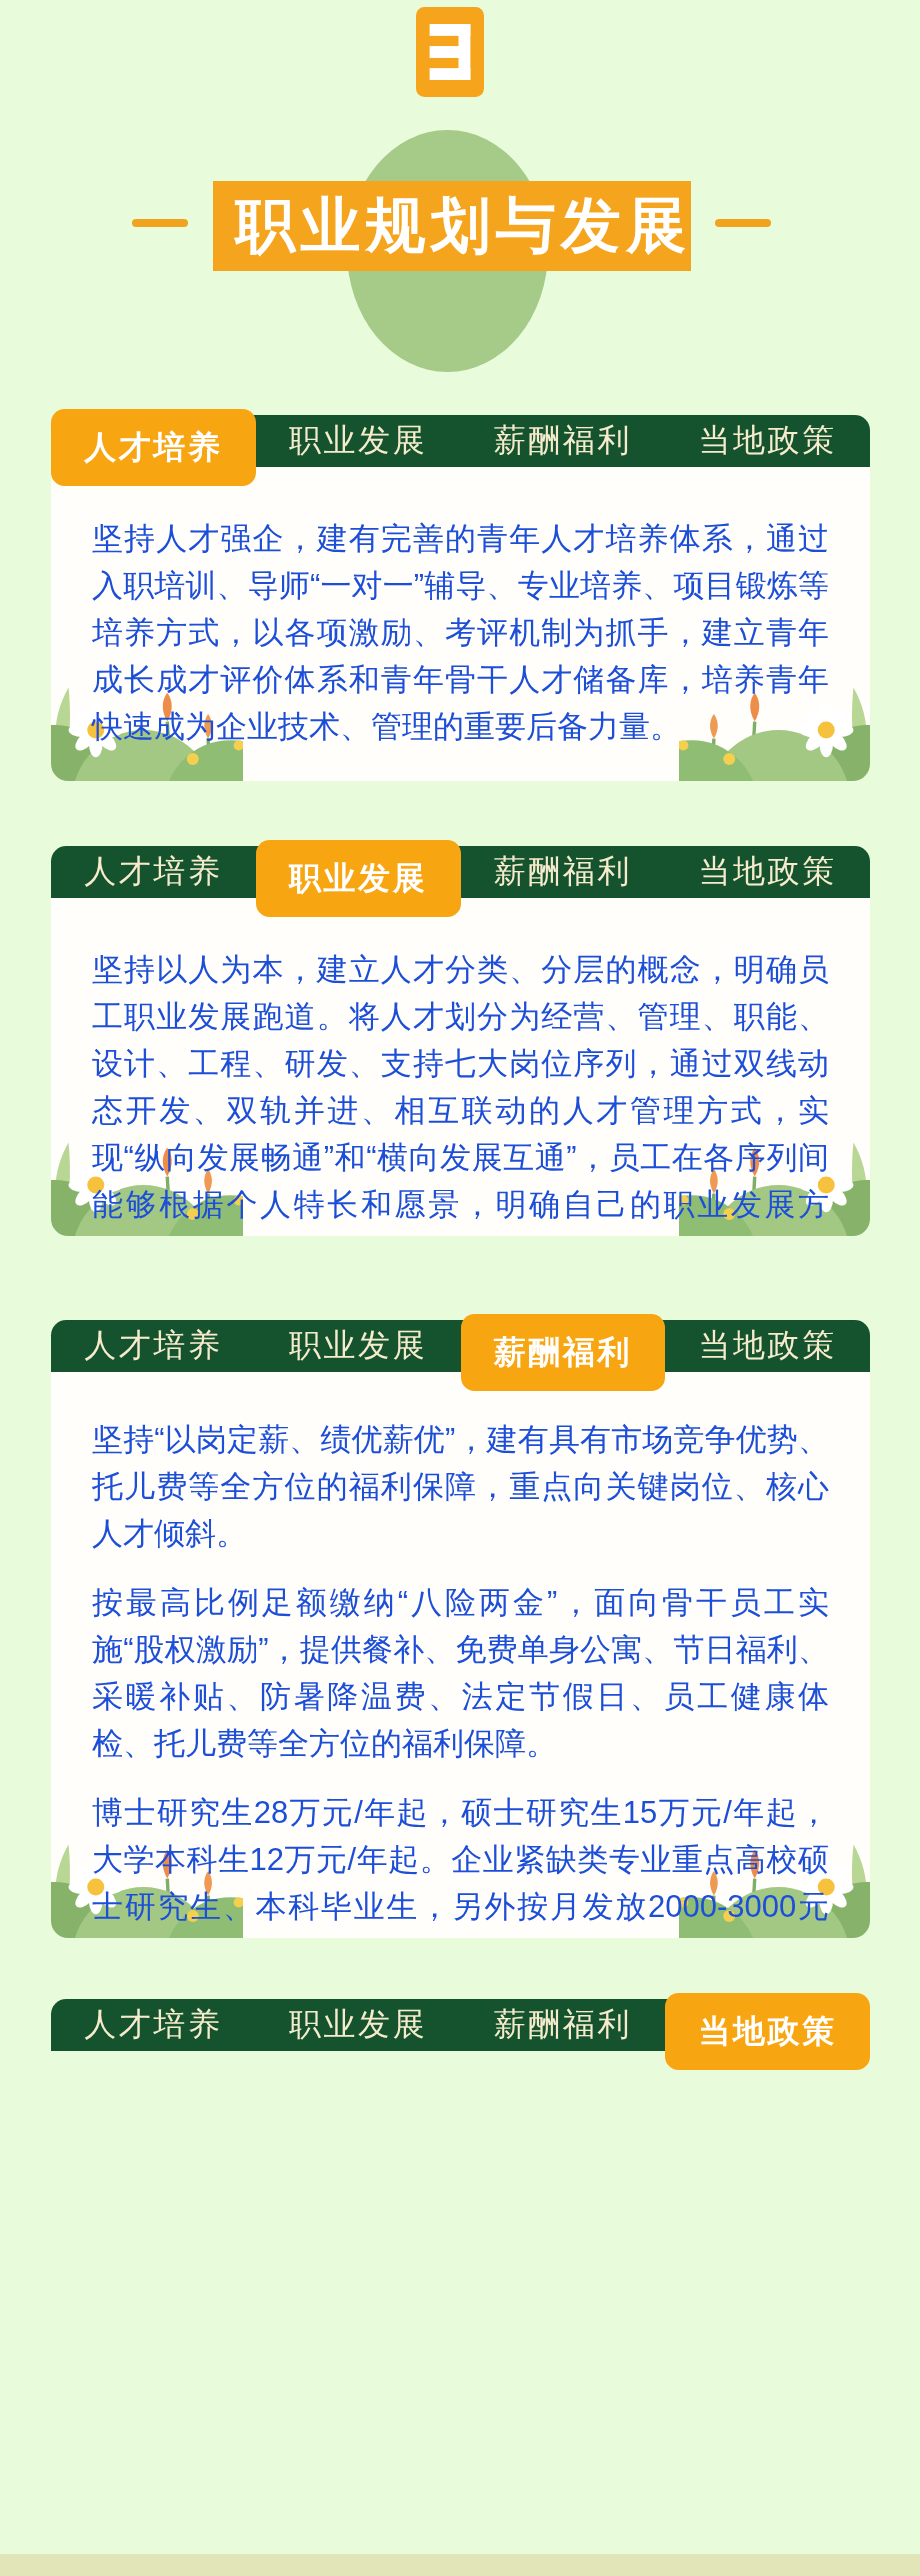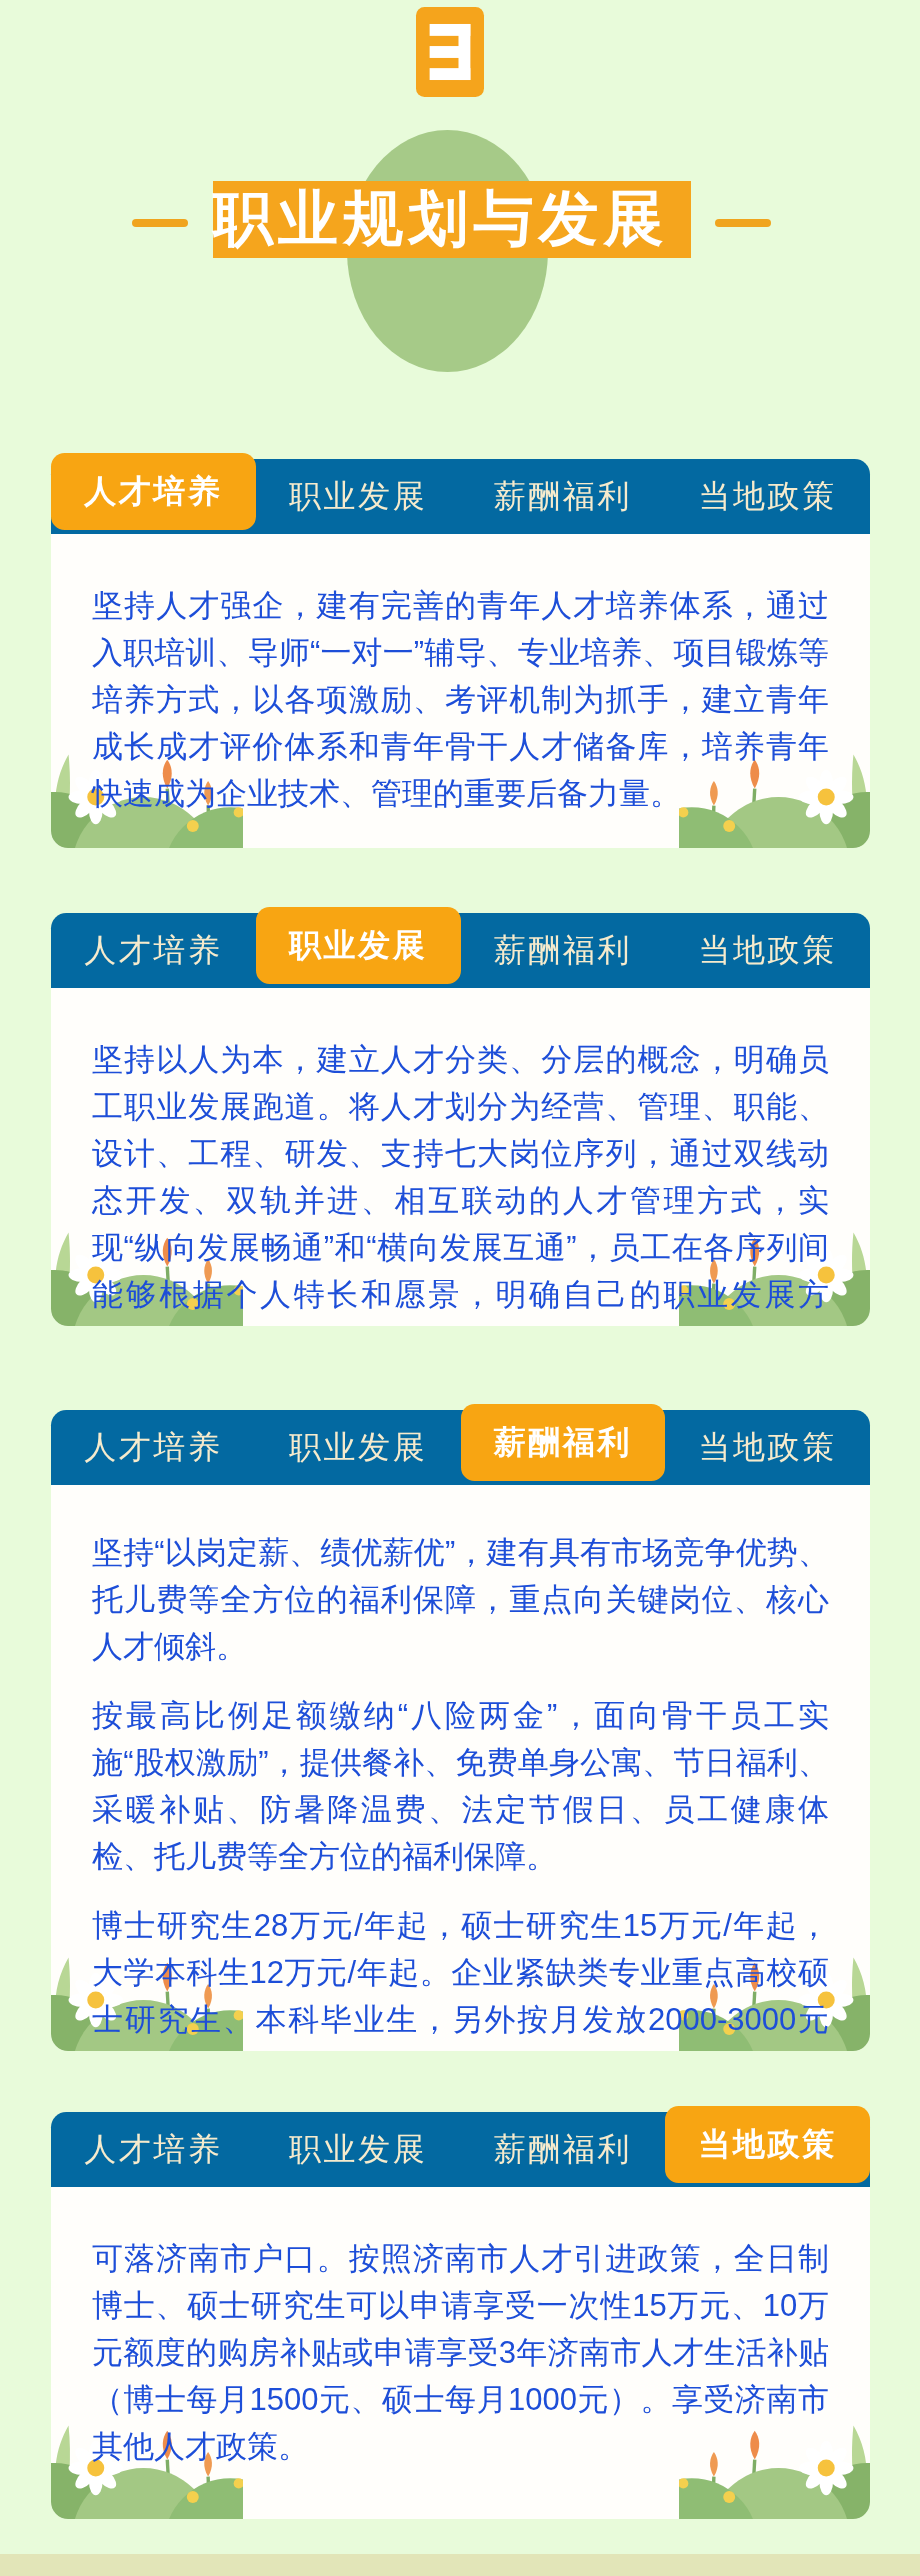--- a/index.html
+++ b/index.html
@@ -7,36 +7,36 @@
   body { font-family:"Liberation Sans","DejaVu Sans",sans-serif; }
   .page { position:relative; width:921px; height:2576px; background:#e8fbda; overflow:hidden; }
 
   
   .header { position:relative; width:921px; height:415px; }
   .logo { position:absolute; left:416px; top:6.8px; width:68px; height:90px;
           background:#f5a41c; border-radius:8.5px; }
   .logo svg { display:block; width:100%; height:100%; }
   .title-ellipse { position:absolute; left:347px; top:130px; width:201px; height:242px;
           background:#a6ca88; border-radius:50%; }
-  .title-banner { position:absolute; left:213px; top:181px; width:478px; height:77px;
-          background:#f5a51d; display:flex; align-items:center; justify-content:flex-start; }
+  .title-banner { position:absolute; left:213px; top:181px; width:478px; height:90px;
+          background:#f5a51d; display:flex; align-items:center; justify-content:flex-end; }
   .title-banner .title-text { font-family:"Liberation Serif","DejaVu Serif",serif;
           font-size:60px; font-weight:700; color:#ffffff; letter-spacing:5.1px; white-space:nowrap; }
   .title-dash { position:absolute; top:219px; width:56px; height:7.7px; background:#f0a41e; border-radius:4.3px; }
   .title-dash.left { left:132px; }
   .title-dash.right { left:715px; }
 
   
   .section { width:819px; margin:0 auto; position:relative; }
   .sec-1 { margin-bottom:65px; }
   .sec-2 { margin-bottom:84px; }
   .sec-3 { margin-bottom:61px; }
 
-  .tab-bar { position:relative; height:75px; background:#0369a1; border-radius:15.3px 15.3px 0 0;
-             display:flex;margin-top:44px; }
+  .tab-bar { position:relative; height:52px; background:#14532d; border-radius:15.3px 15.3px 0 0;
+             display:flex; }
   .tab { flex:1 1 0; display:flex; align-items:center; justify-content:center;
          font-size:32px; color:#f6ebcd; letter-spacing:2.6px; cursor:pointer; }
   .tab.active { position:relative; top:-6px; height:77px; background:#f8a512;
                 border-radius:13.6px; color:#ffffff; font-weight:700; z-index:2; }
 
   .card { position:relative; background:#fffefb; border-radius:0 0 17px 17px; overflow:hidden;
           padding:48px 41px 0 41px; }
   .card-1 { height:314px; }
   .card-2 { height:338px; }
   .card-3 { height:566px; padding-top:44px; }
@@ -158,26 +158,17 @@
     </div>
   </div>
 
   <div class="section sec-4">
     <div class="tab-bar">
       <div class="tab">人才培养</div>
       <div class="tab">职业发展</div>
       <div class="tab">薪酬福利</div>
       <div class="tab active">当地政策</div>
     </div>
-    <div class="card card-4">
-      <p>可落济南市户口。按照济南市人才引进政策，全日制博士、硕士研究生可以申请享受一次性15万元、10万元额度的购房补贴或申请享受3年济南市人才生活补贴（博士每月1500元、硕士每月1000元）。享受济南市其他人才政策。</p>
-      <svg class="deco left" viewBox="0 0 235 165">
-          <use href="#plants"></use>
-        </svg>
-      <svg class="deco right" viewBox="0 0 235 165">
-          <use href="#plants"></use>
-        </svg>
-    </div>
   </div>
 
   <div class="footer-strip"></div>
 </div>
 
 
 </body></html>

